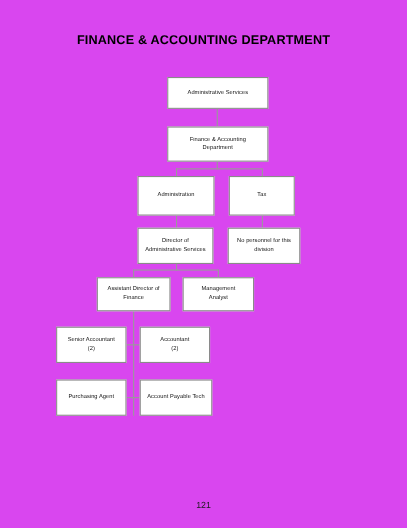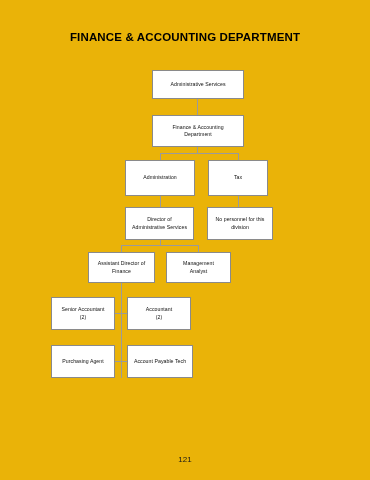--- a/index.html
+++ b/index.html
@@ -9,21 +9,21 @@
     background: #ffffff;
   }
   body {
     font-family: "Liberation Sans", sans-serif;
     color: #000000;
   }
   #page {
     position: relative;
     width: 370px;
     height: 480px;
-    background: #eab308;
+    background: #d946ef;
     overflow: hidden;
   }
 
   
   #chart-title {
     position: absolute;
     left: 0;
     top: 31px;
     width: 370px;
     text-align: center;

